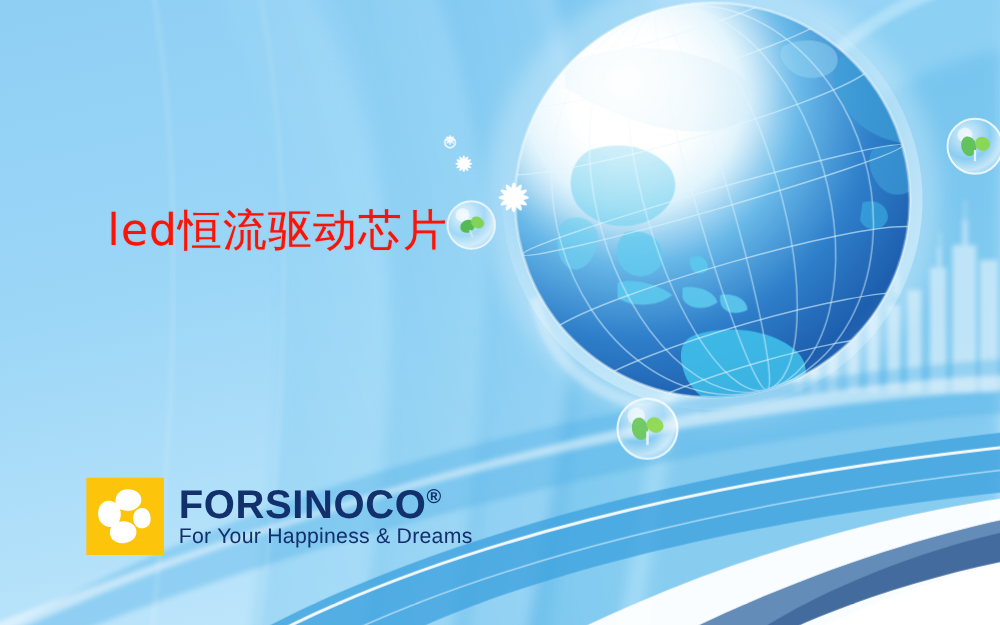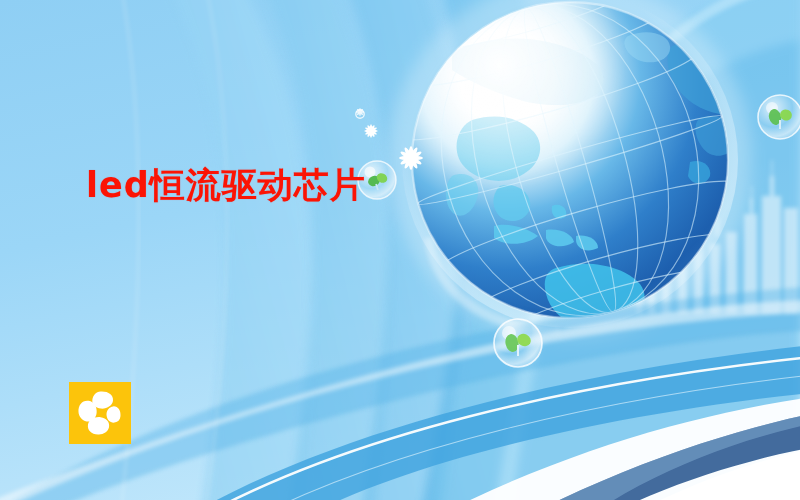--- a/index.html
+++ b/index.html
@@ -10,21 +10,21 @@
     background:#9ad4f5;
   }
   #stage{position:relative;width:800px;height:500px;overflow:hidden;}
   #art{position:absolute;left:0;top:0;width:800px;height:500px;}
 
   
   .headline{
     position:absolute;
     color:#fb1405;
     font-family:"DejaVu Sans","Liberation Sans",sans-serif;
-    font-weight:700;
+    font-weight:400;
     white-space:nowrap;
     letter-spacing:1px;
     line-height:1;
     text-shadow:0 0 1px rgba(251,20,5,.35);
   }
   #headline-1{left:86px;top:168px;font-size:35px;}
   #headline-2{left:100px;top:236px;font-size:35px;}
 
   
   #logo{
@@ -372,16 +372,22 @@
 
           <path d="M51.5,34 C52,28.4 48.8,24 44.2,24.4 C40,24.8 37,28.8 37.6,33.6
                    C38.2,38.4 41.6,41.2 45.6,40.6 C49.2,40 51.2,37.6 51.5,34 Z"></path>
 
           <path d="M30,52.5 C23,53 18,48.6 19,42.6 C19.8,37.6 25.6,34.4 31.6,35.2
                    C37.6,36 41,40.2 40,45.2 C39.1,49.6 34.6,52.2 30,52.5 Z"></path>
         </g>
       </svg>
     </div>
 
+    <div id="logo-text">
+      <div id="logo-wordmark">
+        <span>FORSINOCO</span><span class="reg">®</span>
+      </div>
+      <div id="logo-tagline">For Your Happiness &amp; Dreams</div>
+    </div>
 
   </div>
 
 </div>
 
 </body></html>

